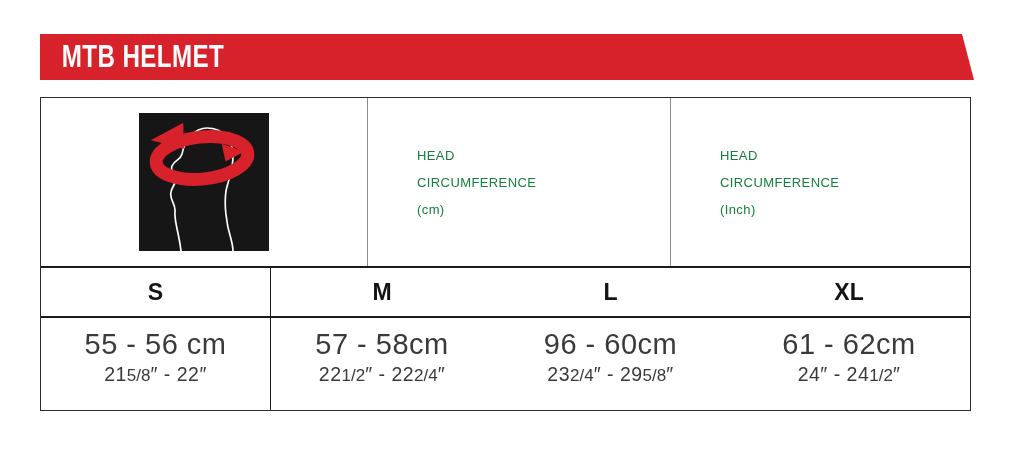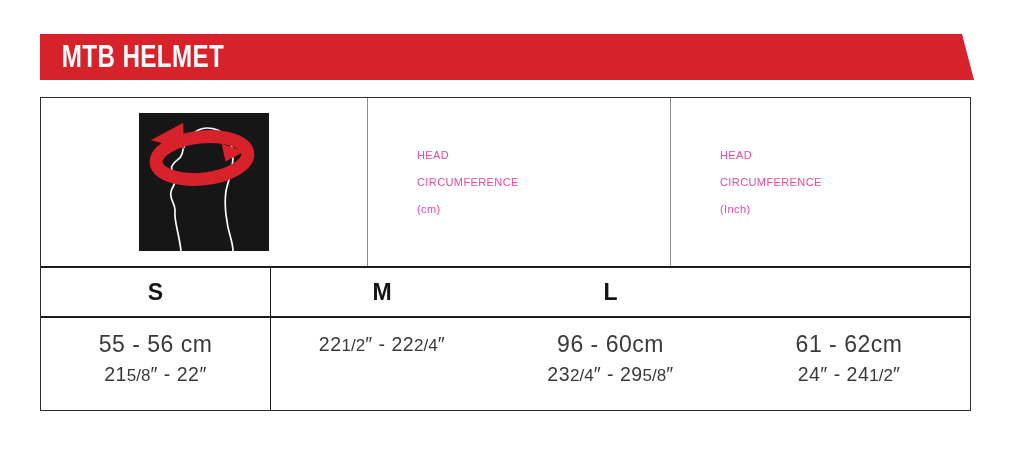--- a/index.html
+++ b/index.html
@@ -29,42 +29,42 @@
     border:1.5px solid #2d2d2d;
   }
   .header-row {
     display:grid; grid-template-columns:326px 303px 1fr;
     height:170px; border-bottom:2px solid #1c1c1c;
   }
   .header-cell { position:relative; display:flex; align-items:center; }
   .header-cell + .header-cell { border-left:1px solid #8c8c8c; }
   .icon-cell { justify-content:center; }
   .header-label {
-    padding-left:49px; font-size:11px; line-height:27px; color:#ec4899;
+    padding-left:49px; font-size:13px; line-height:27px; color:#15803d;
     white-space:pre-line; letter-spacing:0.4px; font-weight:400;
   }
 
   .size-row {
     display:grid; grid-template-columns:230px 222px 235px 1fr;
     height:50px; border-bottom:2px solid #1c1c1c;
   }
   .size-cell {
     display:flex; align-items:center; justify-content:center;
     font-weight:700; font-size:23px; color:#141414;
   }
   .measure-row {
     display:grid; grid-template-columns:230px 222px 235px 1fr;
     height:92px;
   }
   .divider-right { border-right:1.5px solid #1c1c1c; }
   .measure-cell {
     display:flex; flex-direction:column; align-items:center;
     padding-top:11px;
   }
-  .cm-line { font-size:23px; color:#3a3a3a; letter-spacing:0.5px; line-height:30px; }
+  .cm-line { font-size:29px; color:#3a3a3a; letter-spacing:0.5px; line-height:30px; }
   .inch-line { font-size:19.5px; color:#3a3a3a; letter-spacing:0.5px; line-height:30px; white-space:pre; }
   .inch-frac { font-size:17px; letter-spacing:0; }
 
   .icon-box { width:130px; height:138px; display:block; }
 </style>
 </head>
 <body>
 
 <div class="page">
 
@@ -101,30 +101,32 @@
         <div class="header-label">HEAD
 CIRCUMFERENCE
 (Inch)</div>
       </div>
     </div>
 
     <div class="size-row">
       <div class="size-cell divider-right">S</div>
       <div class="size-cell">M</div>
       <div class="size-cell">L</div>
+      <div class="size-cell">XL</div>
     </div>
 
     <div class="measure-row">
 
       <div class="measure-cell divider-right">
         <div class="cm-line">55 - 56 cm</div>
         <div class="inch-line"><span>21</span><span class="inch-frac">5/8</span><span>″ - 22</span><span class="inch-frac"></span><span>″</span></div>
       </div>
 
       <div class="measure-cell">
+        <div class="cm-line">57 - 58cm</div>
         <div class="inch-line"><span>22</span><span class="inch-frac">1/2</span><span>″ - 22</span><span class="inch-frac">2/4</span><span>″</span></div>
       </div>
 
       <div class="measure-cell">
         <div class="cm-line">96 - 60cm</div>
         <div class="inch-line"><span>23</span><span class="inch-frac">2/4</span><span>″ - 29</span><span class="inch-frac">5/8</span><span>″</span></div>
       </div>
 
       <div class="measure-cell">
         <div class="cm-line">61 - 62cm</div>

